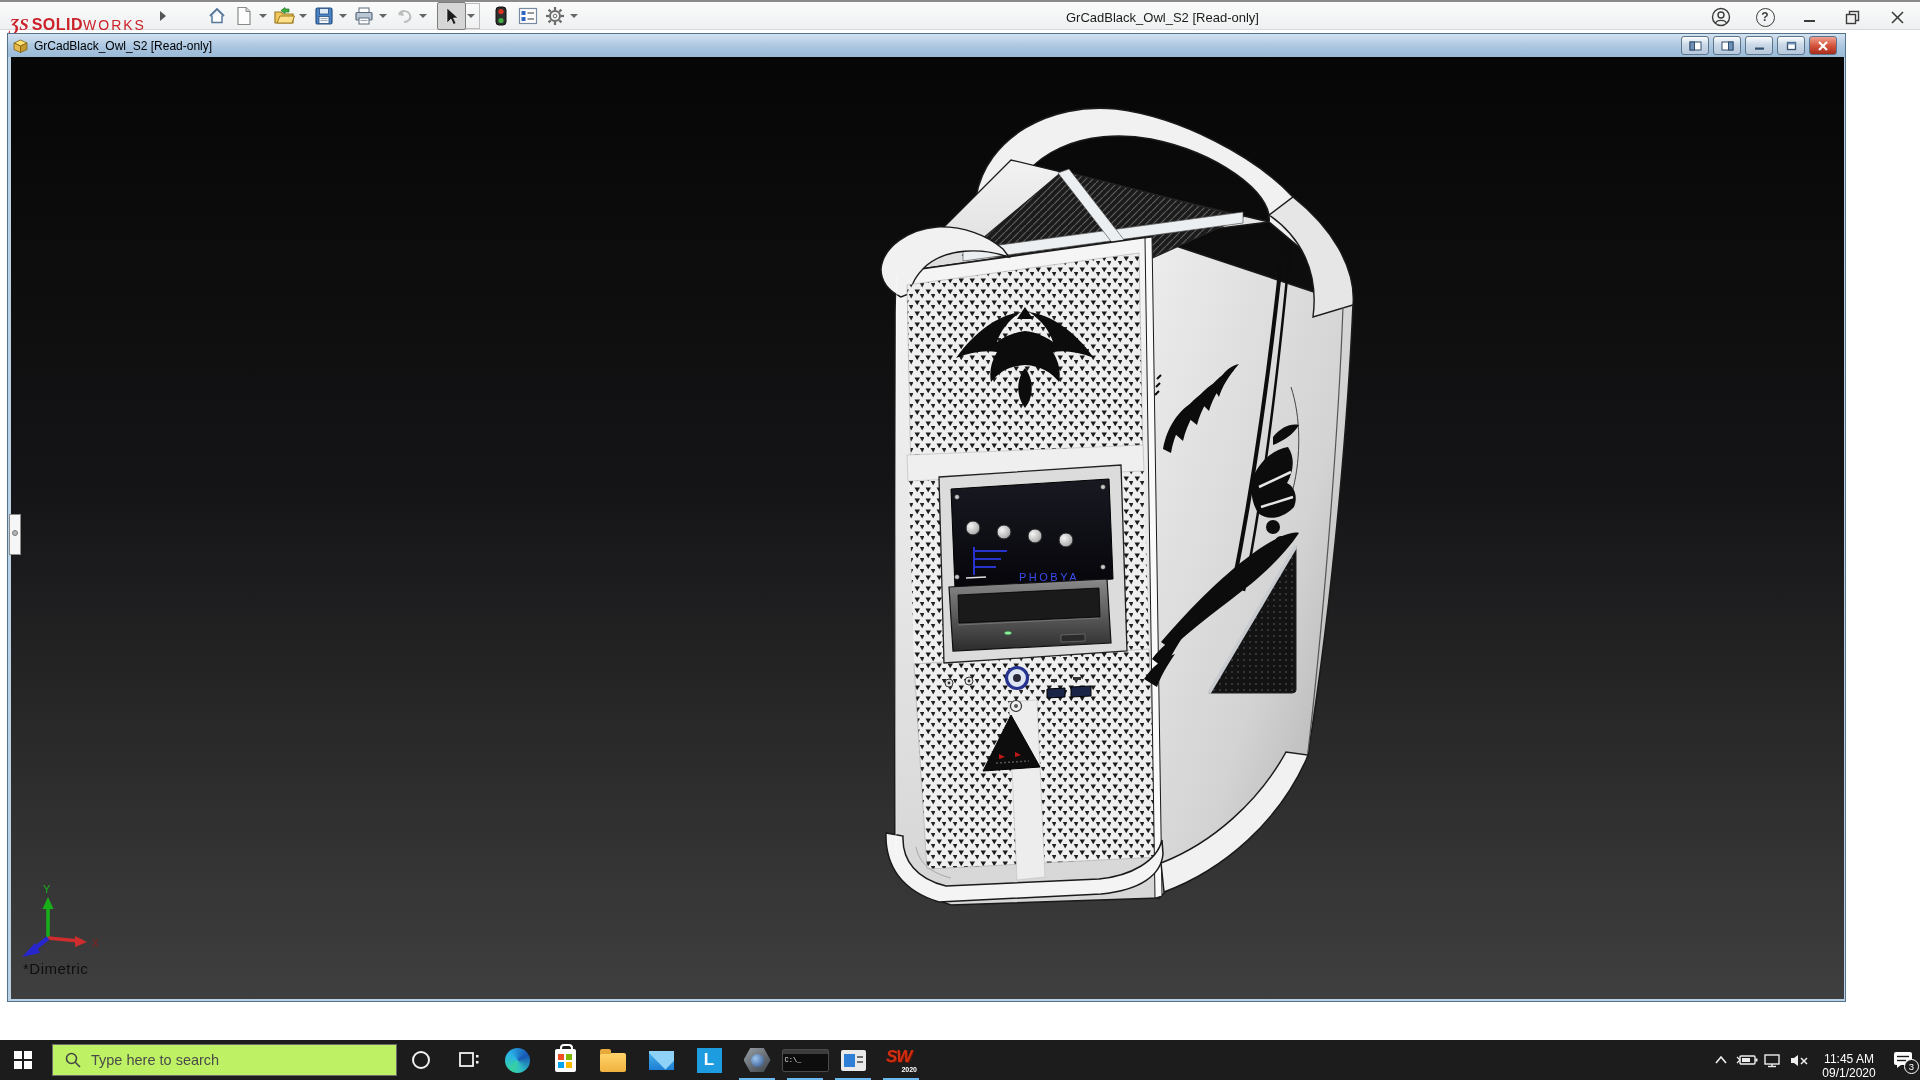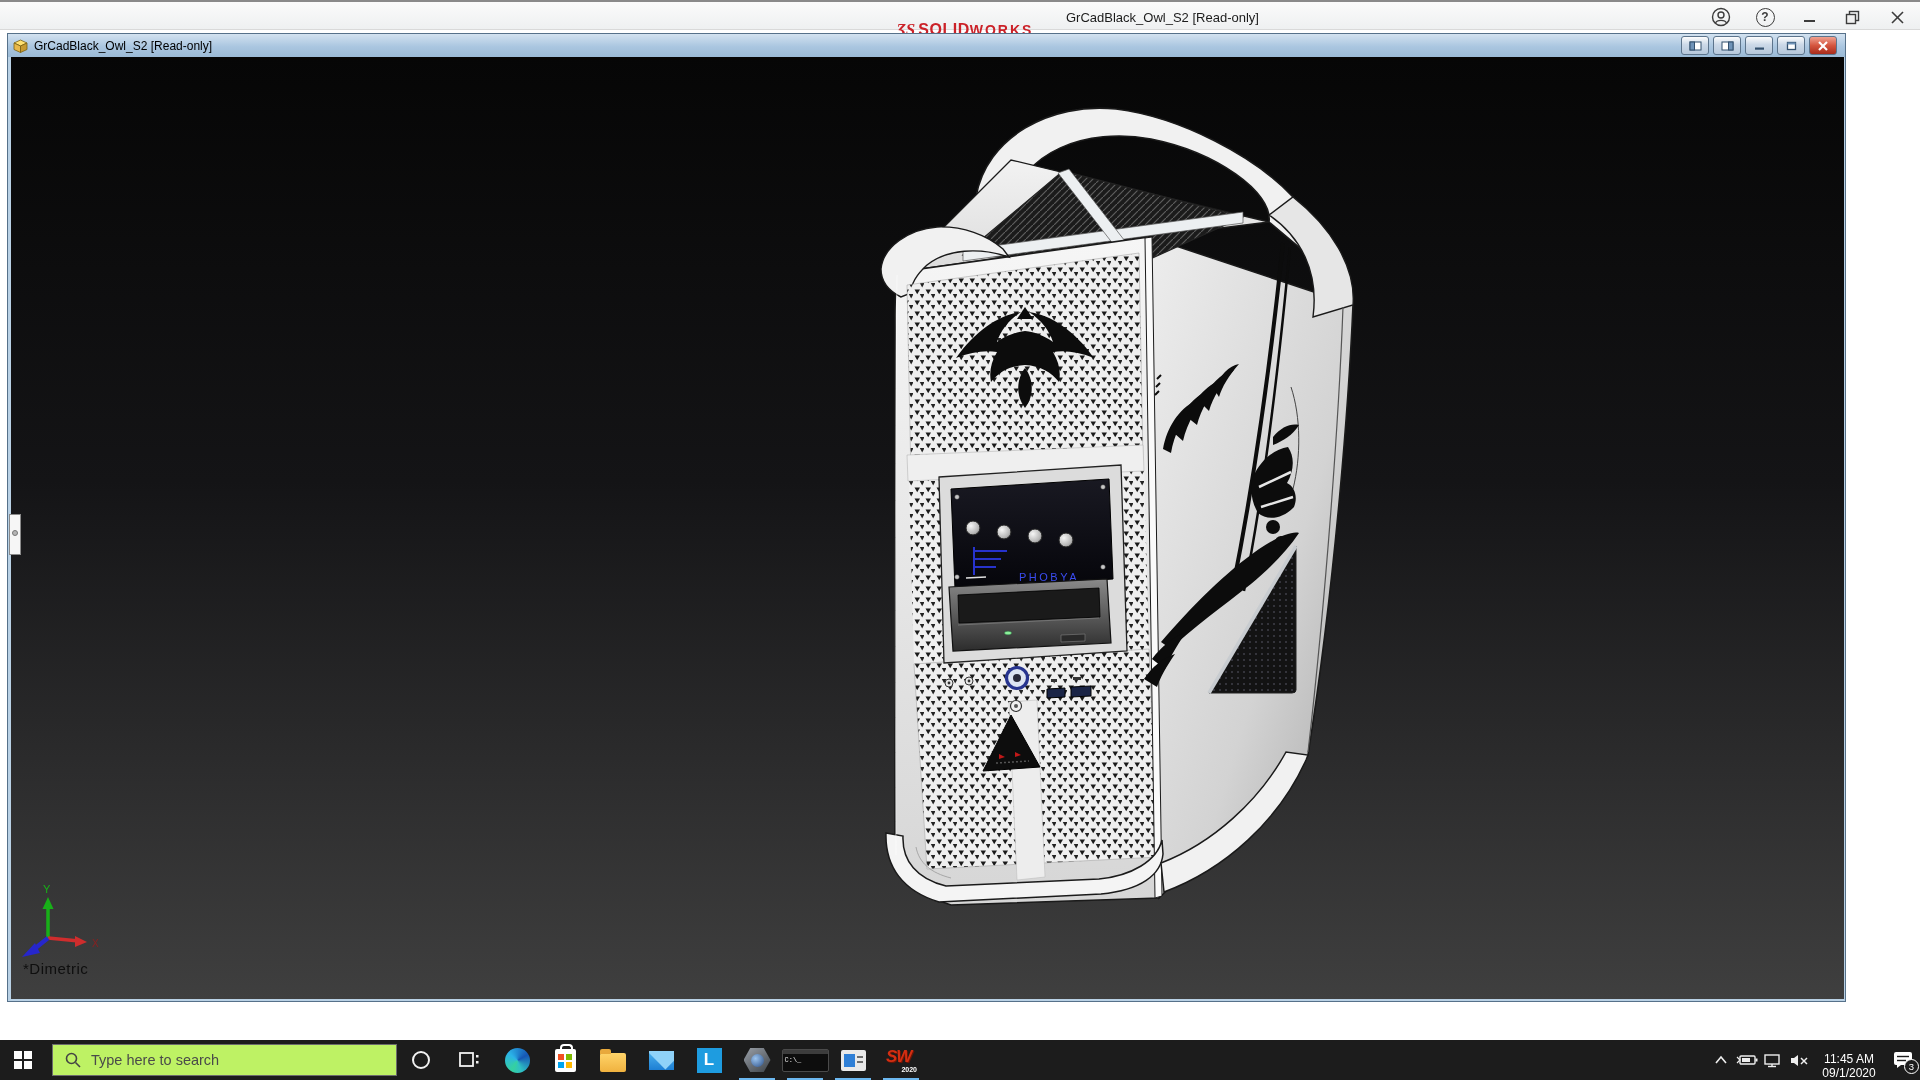--- a/index.html
+++ b/index.html
@@ -1,24 +1,24 @@
 <!DOCTYPE html>
 <html><head>
 <meta charset="utf-8">
 <style>
   html,body{margin:0;padding:0;width:1920px;height:1080px;overflow:hidden;
     font-family:"Liberation Sans",sans-serif;background:#ffffff;position:relative;}
   
   .topbar{position:absolute;left:0;top:0;width:1920px;height:30px;
     background:linear-gradient(#fbfbfb,#eef0f1);border-top:2px solid #8a8a8a;
-    border-bottom:1px solid #d9d9d9;box-sizing:border-box;display:flex;align-items:center;flex-direction:column;}
+    border-bottom:1px solid #d9d9d9;box-sizing:border-box;display:flex;align-items:center;}
   .brand{display:flex;align-items:baseline;margin-left:10px;white-space:nowrap;}
   .brand .glyph{font:italic bold 17px "Liberation Serif",serif;color:#cb2128;margin-right:3px;}
   .brand .bold{font-weight:bold;font-size:16px;color:#cb2128;letter-spacing:.5px;}
-  .brand .light{font-weight:bold;font-size:14px;color:#cb2128;letter-spacing:2px;margin-top:20px;}
+  .brand .light{font-weight:normal;font-size:14px;color:#cb2128;letter-spacing:2px;margin-top:20px;}
   .expander{width:0;height:0;border-left:6px solid #555;border-top:5px solid transparent;
     border-bottom:5px solid transparent;margin-left:14px;cursor:pointer;}
   .tbgroup{display:flex;align-items:center;margin-left:38px;}
   .tbtn{width:27px;height:26px;display:flex;align-items:center;justify-content:center;border-radius:2px;}
   .caret{width:0;height:0;border-top:4px solid #666;border-left:4px solid transparent;
     border-right:4px solid transparent;margin:0 4px 0 1px;}
   .tbtn.pressed{background:#d6d6d6;border:1px solid #7d7d7d;}
   .caretbox{height:24px;display:flex;align-items:center;border:1px solid #bbb;border-left:none;}
   .apptitle{position:absolute;left:1066px;top:0;height:30px;line-height:31px;font-size:13px;color:#1c1c1c;}
   .appctrl{position:absolute;right:0;top:0;height:30px;display:flex;align-items:center;gap:22px;padding-right:12px;}

